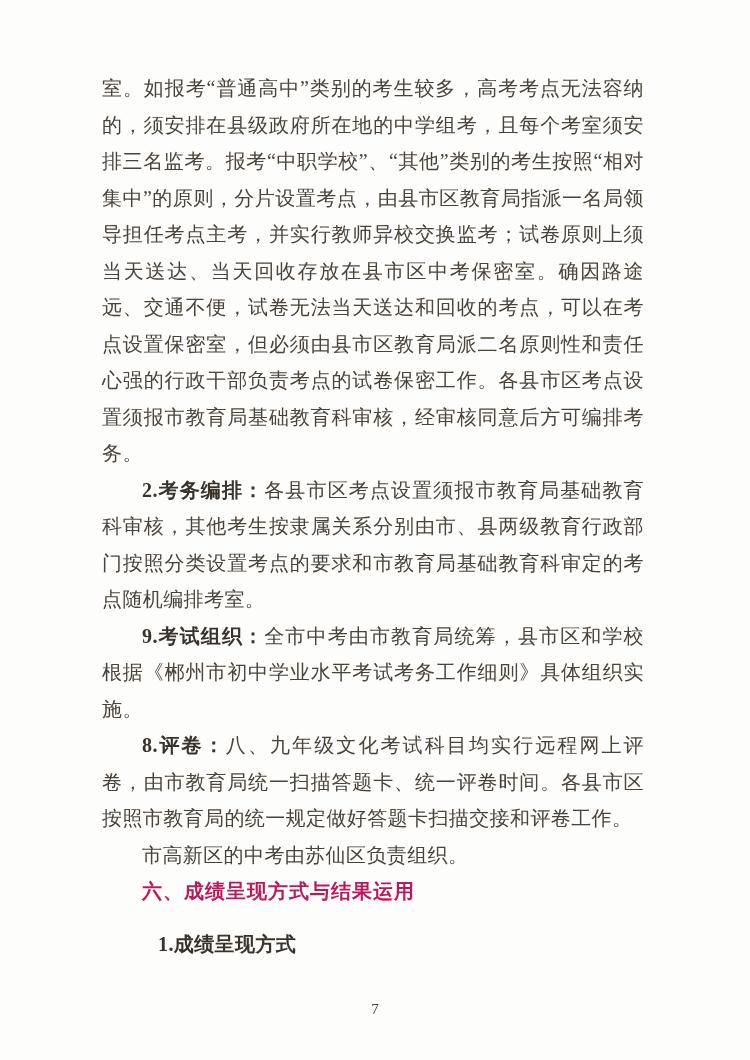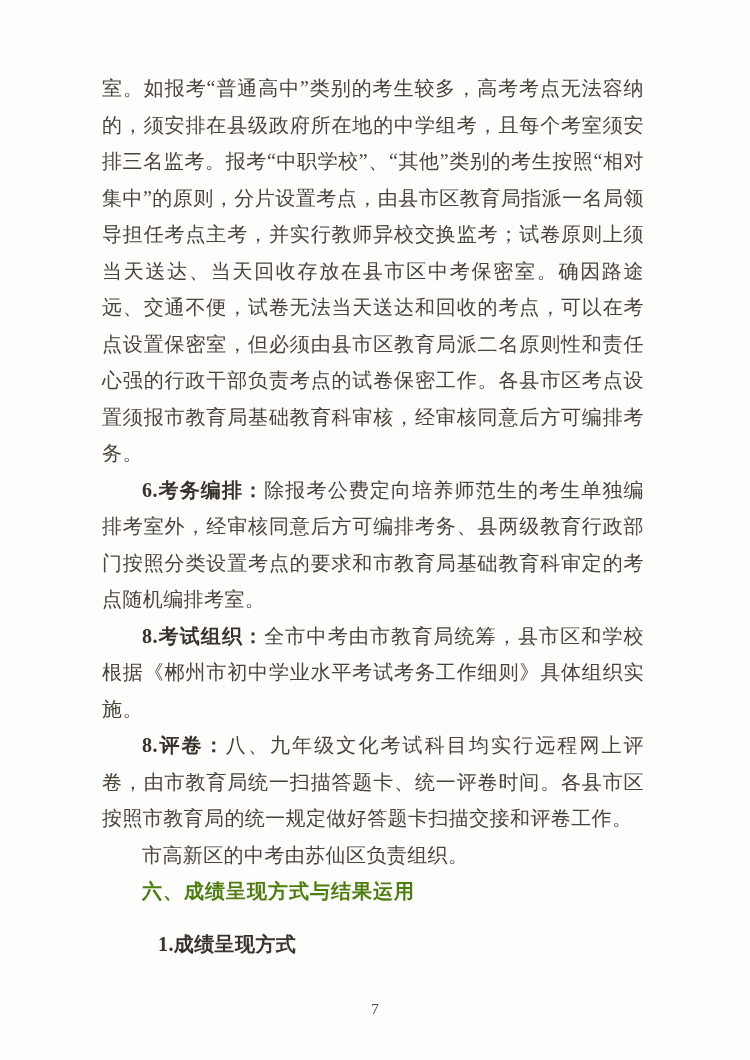--- a/index.html
+++ b/index.html
@@ -38,21 +38,21 @@
   .lead {
     font-weight: bold;
     color: #39332b;
   }
   .heading-major {
     margin: 0;
     padding: 0;
     text-indent: 2em;
     font-weight: bold;
     font-family: "Liberation Sans", "DejaVu Sans", sans-serif;
-    color: #4d7c0f;
+    color: #be185d;
     letter-spacing: 1px;
   }
   .heading-minor {
     margin: 16px;
     padding: 0;
     text-indent: 2em;
     font-weight: bold;
     color: #39332b;
   }
   .page-number {
@@ -72,25 +72,25 @@
 
 <div class="page">
   <div class="content">
 
     <p class="para no-indent">
       <span>室。如报考“普通高中”类别的考生较多，高考考点无法容纳的，须安排在县级政府所在地的中学组考，且每个考室须安排三名监考。报考“中职学校”、“其他”类别的考生按照“相对集中”的原则，分片设置考点，由县市区教育局指派一名局领导担任考点主考，并实行教师异校交换监考；试卷原则上须当天送达、当天回收存放在县市区中考保密室。确因路途远、交通不便，试卷无法当天送达和回收的考点，可以在考点设置保密室，但必须由县市区教育局派二名原则性和责任心强的行政干部负责考点的试卷保密工作。各县市区考点设置须报市教育局基础教育科审核，经审核同意后方可编排考务。</span>
     </p>
 
 
     <p class="para">
-      <span class="lead">6.考务编排：</span><span>除报考公费定向培养师范生的考生单独编排考室外，经审核同意后方可编排考务、县两级教育行政部门按照分类设置考点的要求和市教育局基础教育科审定的考点随机编排考室。</span>
+      <span class="lead">2.考务编排：</span><span>各县市区考点设置须报市教育局基础教育科审核，其他考生按隶属关系分别由市、县两级教育行政部门按照分类设置考点的要求和市教育局基础教育科审定的考点随机编排考室。</span>
     </p>
 
     <p class="para">
-      <span class="lead">8.考试组织：</span><span>全市中考由市教育局统筹，县市区和学校根据《郴州市初中学业水平考试考务工作细则》具体组织实施。</span>
+      <span class="lead">9.考试组织：</span><span>全市中考由市教育局统筹，县市区和学校根据《郴州市初中学业水平考试考务工作细则》具体组织实施。</span>
     </p>
 
     <p class="para">
       <span class="lead">8.评卷：</span><span>八、九年级文化考试科目均实行远程网上评卷，由市教育局统一扫描答题卡、统一评卷时间。各县市区按照市教育局的统一规定做好答题卡扫描交接和评卷工作。</span>
     </p>
 
     <p class="para">
       <span>市高新区的中考由苏仙区负责组织。</span>
     </p>
 

